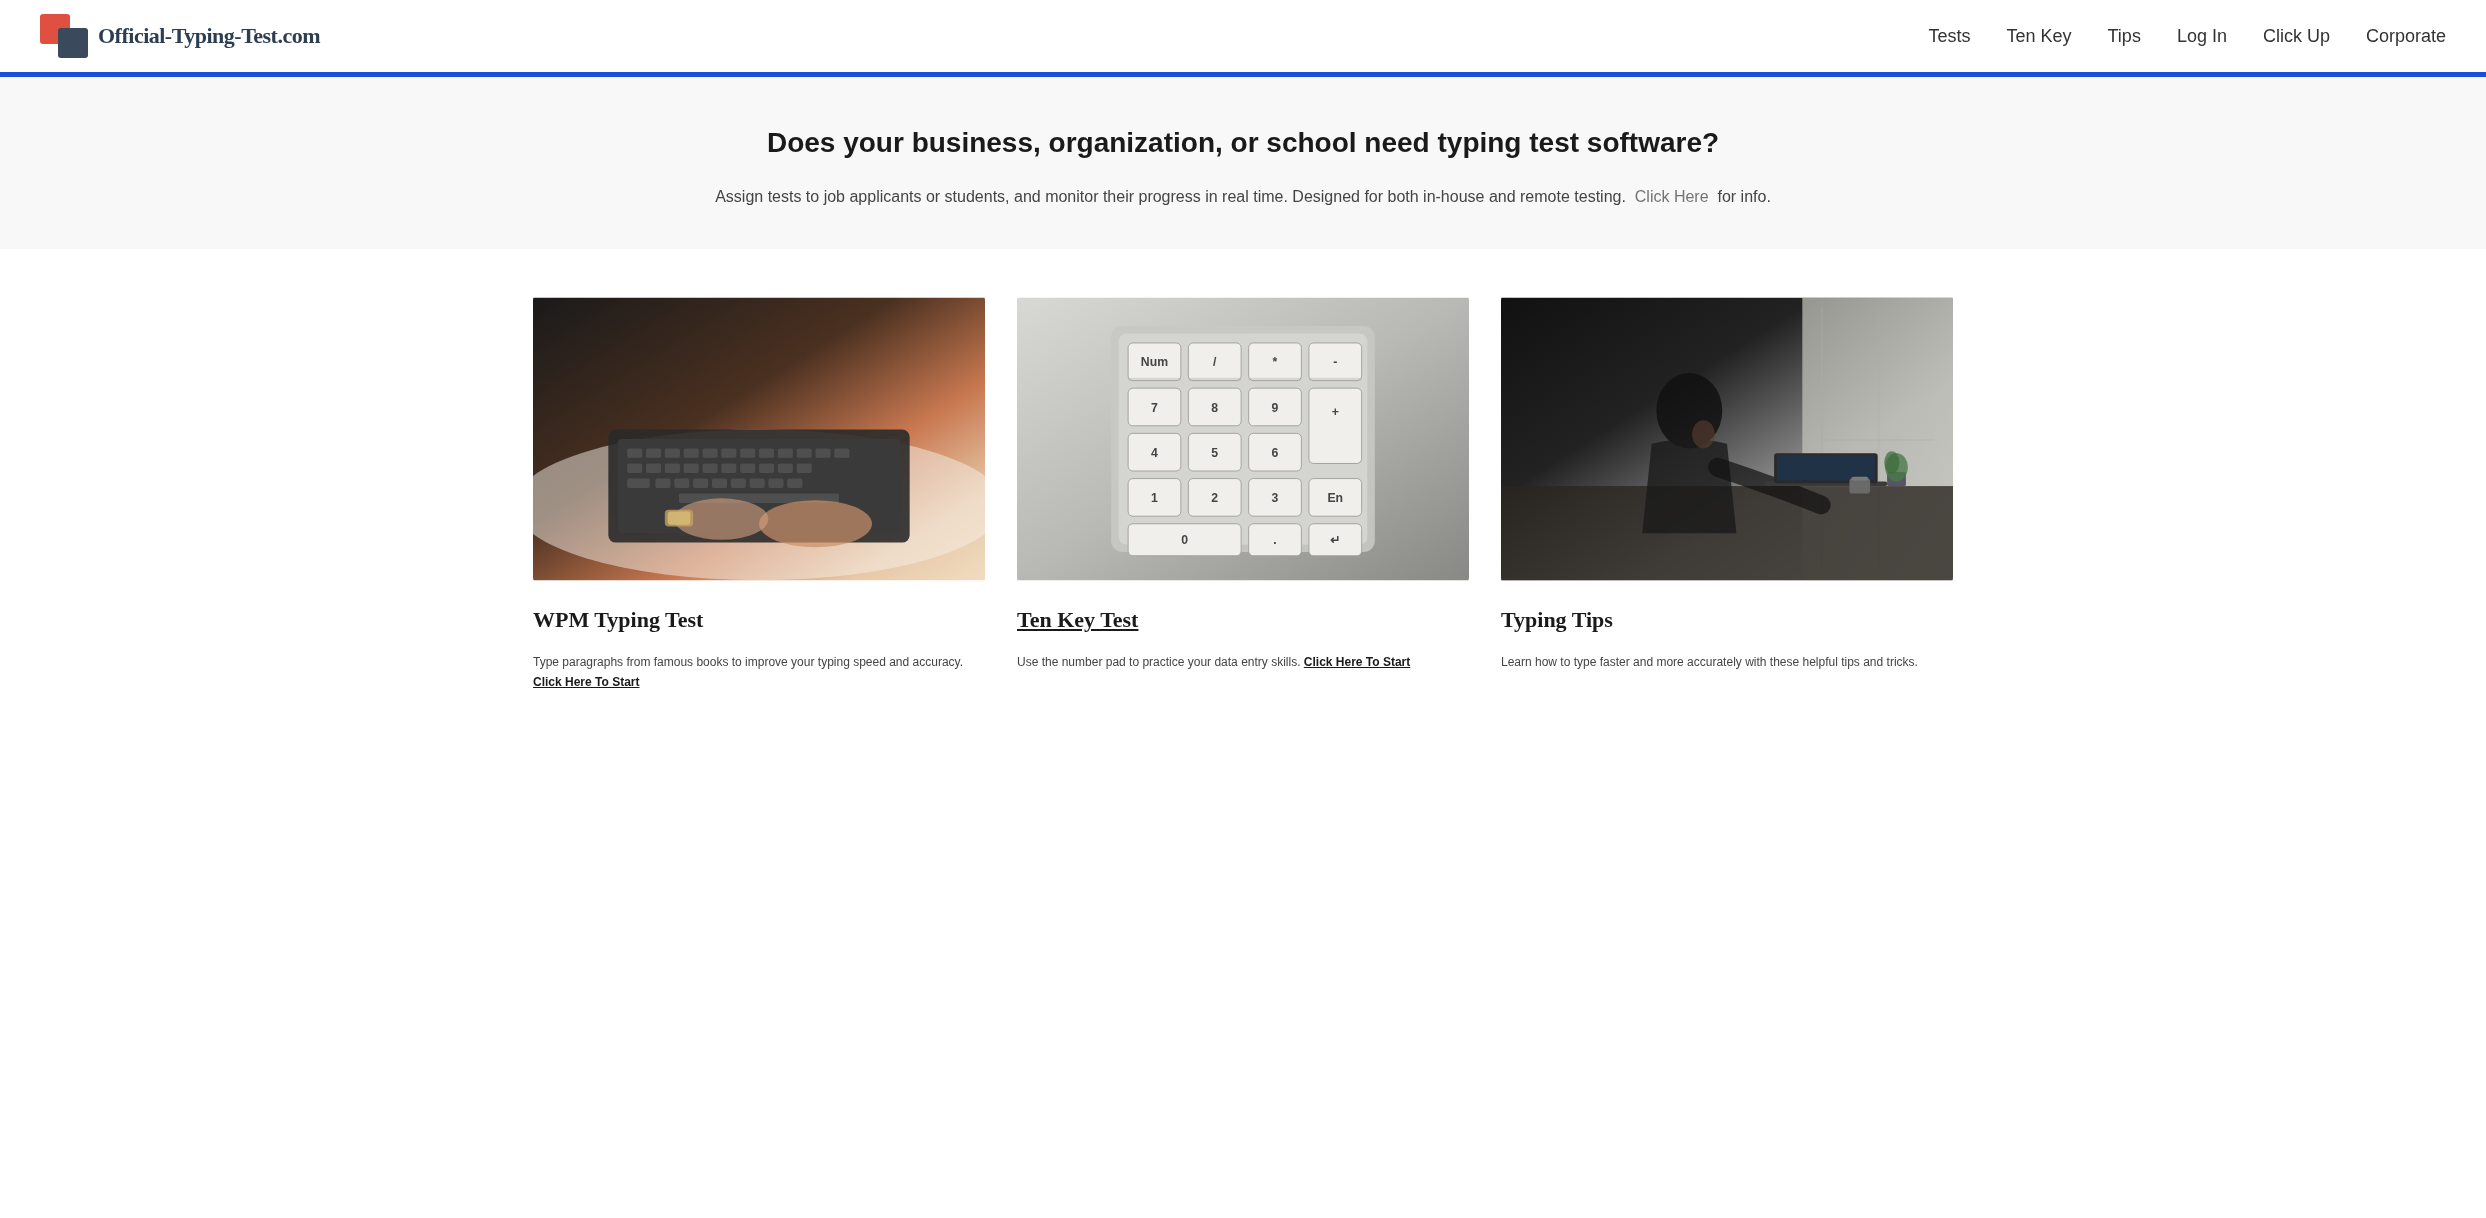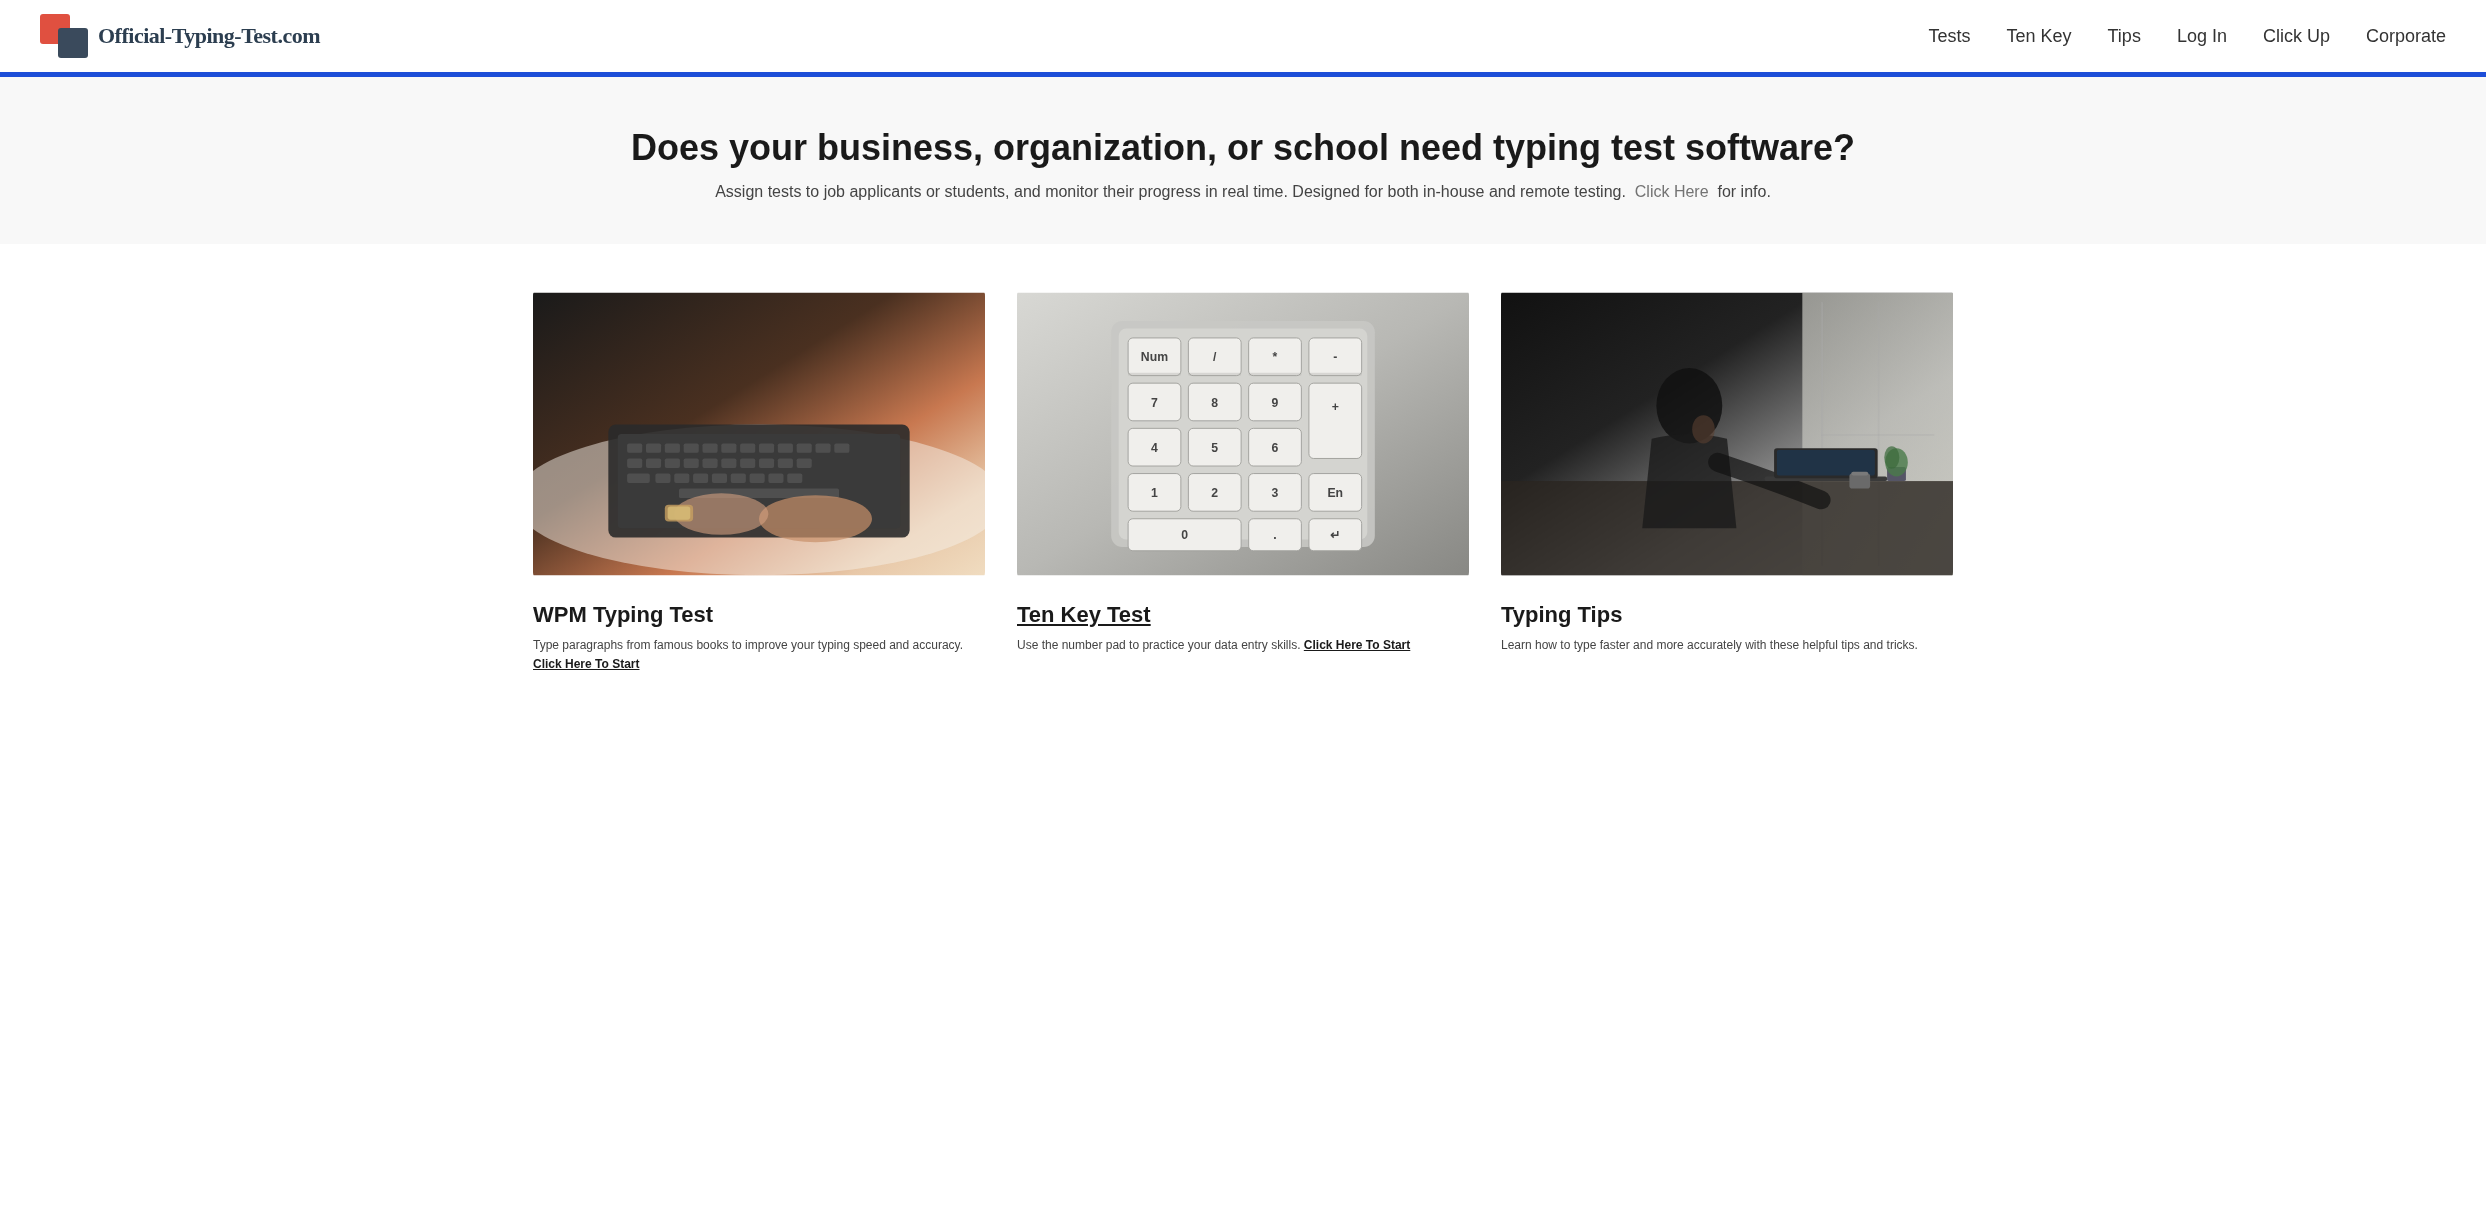--- a/index.html
+++ b/index.html
@@ -80,24 +80,24 @@
     }
 
     
     .hero {
       text-align: center;
       padding: 48px 40px 40px;
       background: #f8f8f8;
     }
 
     .hero h1 {
-      font-size: 36px;
+      font-size: 28px;
       font-weight: 800;
       color: #1a1a1a;
-      margin-bottom: 8px;
+      margin-bottom: 24px;
       line-height: 1.3;
     }
 
     .hero p {
       font-size: 16px;
       color: #444;
       line-height: 1.5;
     }
 
     .hero p a {
@@ -118,21 +118,22 @@
 
     .card {
       flex: 1;
       max-width: 480px;
     }
 
     .card-title {
       font-size: 22px;
       font-weight: 700;
       color: #1a1a1a;
-      margin-bottom: 8px;
+      margin-bottom: 20px;
+      font-family: Liberation Serif, serif;
     }
 
     .card-title a {
       text-decoration: underline;
       color: #1a1a1a;
     }
 
     .card-desc {
       font-size: 12px;
       color: #444;

